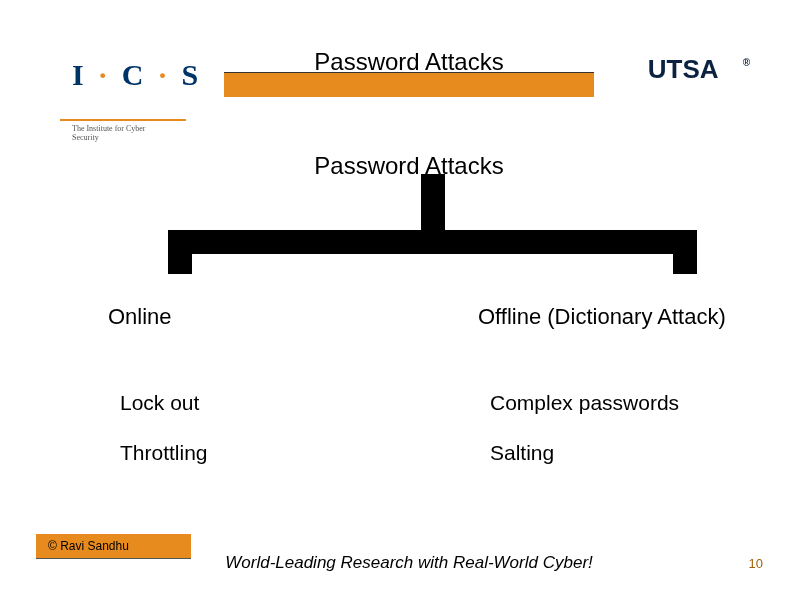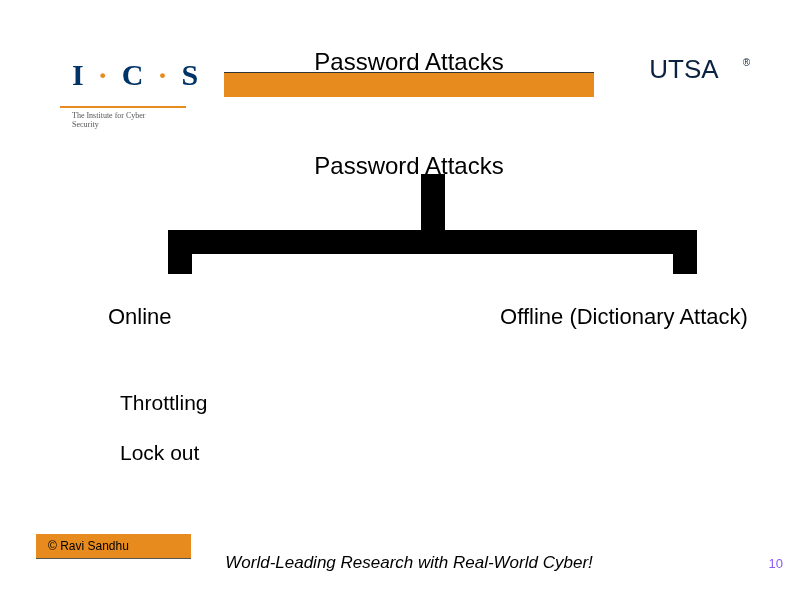--- a/index.html
+++ b/index.html
@@ -24,21 +24,21 @@
   .logo-left .ics {
     font-family: Georgia, 'Times New Roman', serif;
     font-weight: bold;
     font-size: 30px;
     color: #003366;
     letter-spacing: 2px;
   }
   .logo-left .ics .dot { color: #e88b1e; }
   .logo-left .subline {
     border-top: 2px solid #e88b1e;
-    margin-top: 2px;
+    margin-top: 15px;
     padding-top: 3px;
     font-size: 8px;
     color: #555;
     font-family: Georgia, serif;
   }
   .title {
     position: absolute;
     left: 200px;
     right: 200px;
     top: 12px;
@@ -53,21 +53,21 @@
     top: 48px;
     height: 4px;
     background: #e88b1e;
     border-top: 1px solid #333;
   }
   .logo-right {
     position: absolute;
     right: 20px;
     top: 18px;
     font-family: 'Arial Black', Arial, sans-serif;
-    font-weight: 400;
+    font-weight: 700;
     font-size: 26px;
     color: #0b2340;
     letter-spacing: 0px;
     margin-left: 13px;
   }
   .logo-right .reg {
     font-size: 10px;
     vertical-align: top;
     position: relative;
     top: 3px;
@@ -122,21 +122,20 @@
     left: 60px;
     width: 220px;
     top: 178px;
     text-align: left;
   }
   .branch-right {
     position: absolute;
     left: 430px;
     width: 340px;
     top: 178px;
-    text-align: center;
   }
   .branch-title {
     font-size: 22px;
     color: #000;
     margin-bottom: 24px;
   }
   .branch-detail {
     font-size: 21px;
     color: #000;
     line-height: 1.25;
@@ -167,24 +166,24 @@
     position: absolute;
     left: 0; right: 0;
     bottom: 12px;
     text-align: center;
     font-style: italic;
     font-size: 17px;
     color: #000;
   }
   .pagenum {
     position: absolute;
-    right: 11px;
+    right: 31px;
     bottom: 14px;
     font-size: 13px;
-    color: #8b5cf6;
+    color: #a16207;
   }
 </style>
 </head>
 <body>
 
 <div class="header">
   <div class="logo-left">
     <div class="ics">I<span class="dot">·</span>C<span class="dot">·</span>S</div>
     <div class="subline">The Institute for Cyber Security</div>
   </div>
@@ -196,27 +195,31 @@
 <div class="content">
   <div class="diagram-title">Password Attacks</div>
   <div class="v-stem"></div>
   <div class="h-bar"></div>
   <div class="v-left"></div>
   <div class="v-right"></div>
 
   <div class="branch-left">
     <div class="branch-title">Online</div>
     <div class="branch-detail">
+      <div>Lock out</div>
       <div>Throttling</div>
-      <div>Lock out</div>
     </div>
   </div>
 
   <div class="branch-right">
     <div class="branch-title">Offline (Dictionary Attack)</div>
+    <div class="branch-detail">
+      <div>Complex passwords</div>
+      <div>Salting</div>
+    </div>
   </div>
 </div>
 
 <div class="footer">
   <div class="footer-line"></div>
   <div class="copyright">© Ravi  Sandhu</div>
   <div class="tagline">World-Leading Research with Real-World Cyber!</div>
   <div class="pagenum">10</div>
 </div>
 

